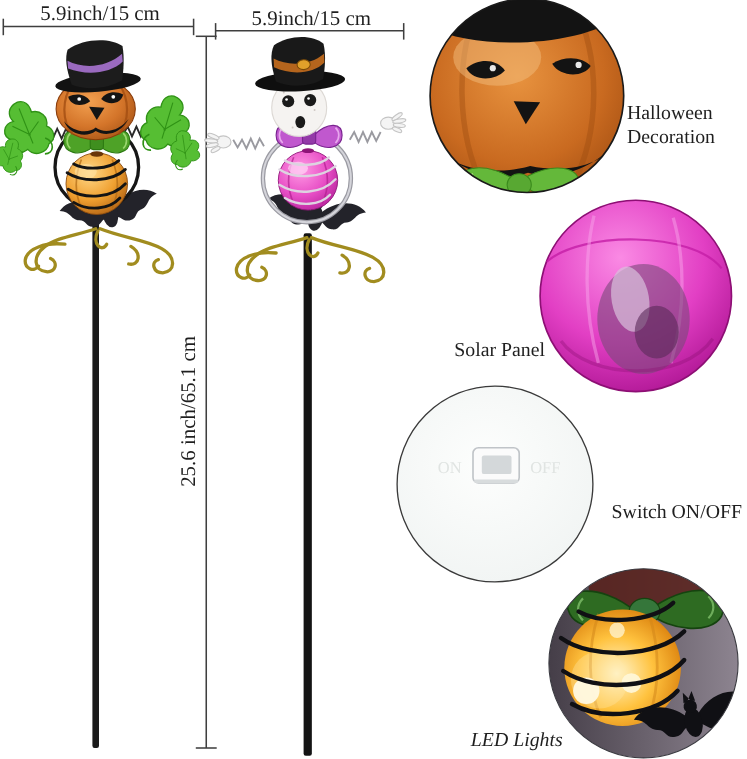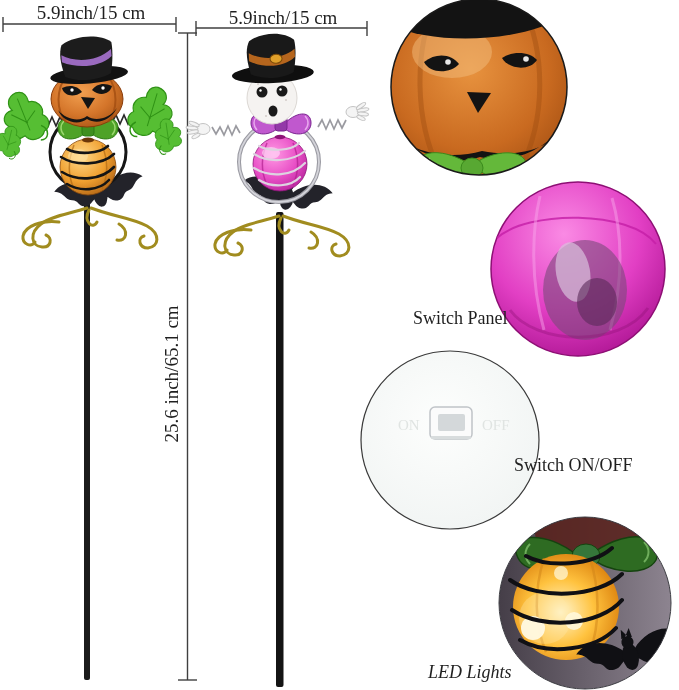--- a/index.html
+++ b/index.html
@@ -273,20 +273,21 @@
     <circle cx="585" cy="603" r="86" fill="none" stroke="#3a3a40" stroke-width="1"></circle>
   </g>
 </svg>
 
 <div class="label dim" style="left:11px;top:2px;width:160px;">5.9inch/15 cm</div>
 
 <div class="label dim" style="left:203px;top:7px;width:160px;">5.9inch/15 cm</div>
 
 <div class="label dim vrot" style="left:87px;top:363px;width:170px;height:22px;">25.6 inch/65.1 cm</div>
 
-
-<div class="label callout-label" style="left:413px;top:308px;">Switch Panel</div>
-
-<div class="label callout-label" style="left:514px;top:455px;">Switch ON/OFF</div>
+<div class="label callout-label wrap" style="left:570px;top:92px;width:98px;">Halloween Decoration</div>
+
+<div class="label callout-label" style="left:413px;top:308px;">Solar Panel</div>
+
+<div class="label callout-label" style="left:556px;top:455px;">Switch ON/OFF</div>
 
 <div class="label callout-label" style="left:428px;top:662px;font-style:italic;">LED Lights</div>
 
 </div>
 
 </body></html>

